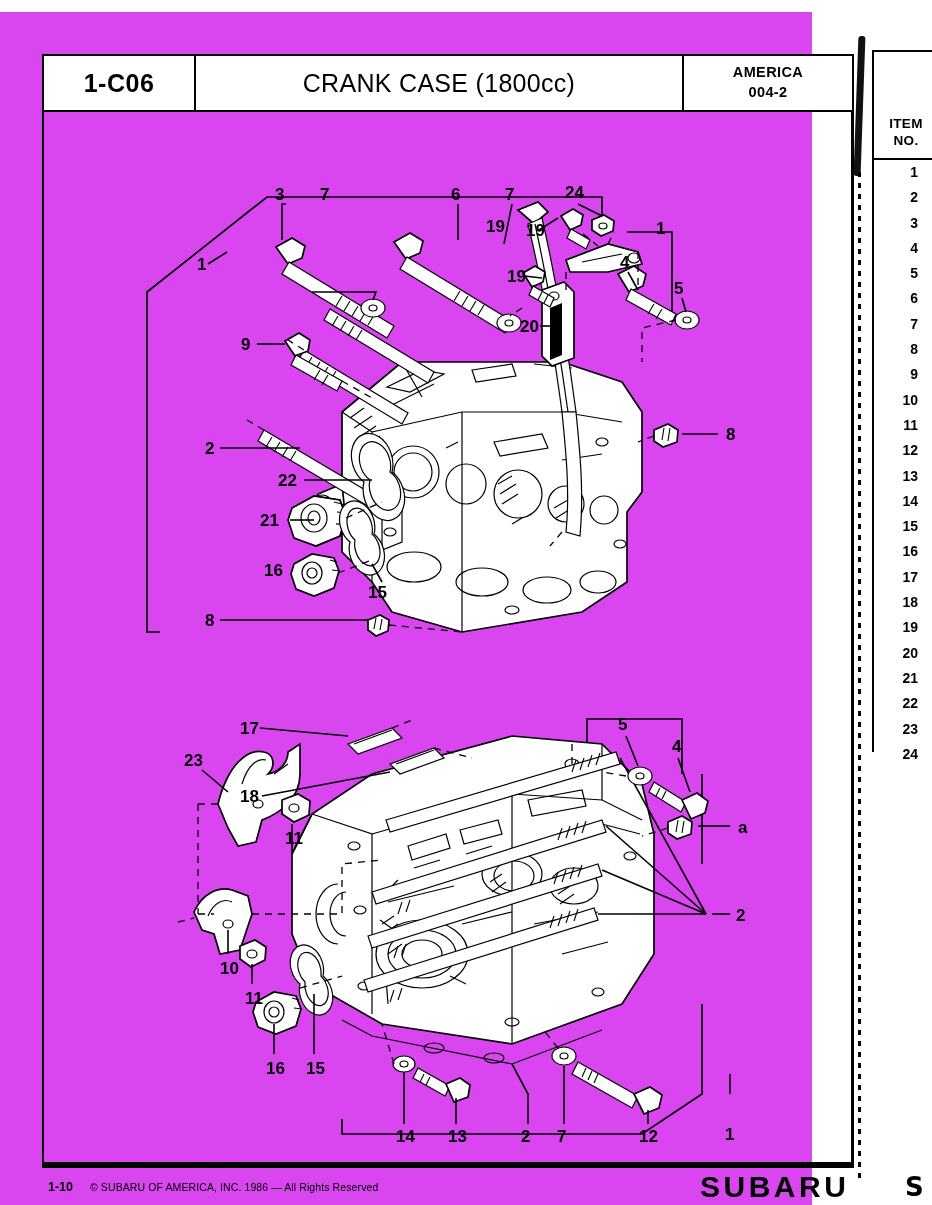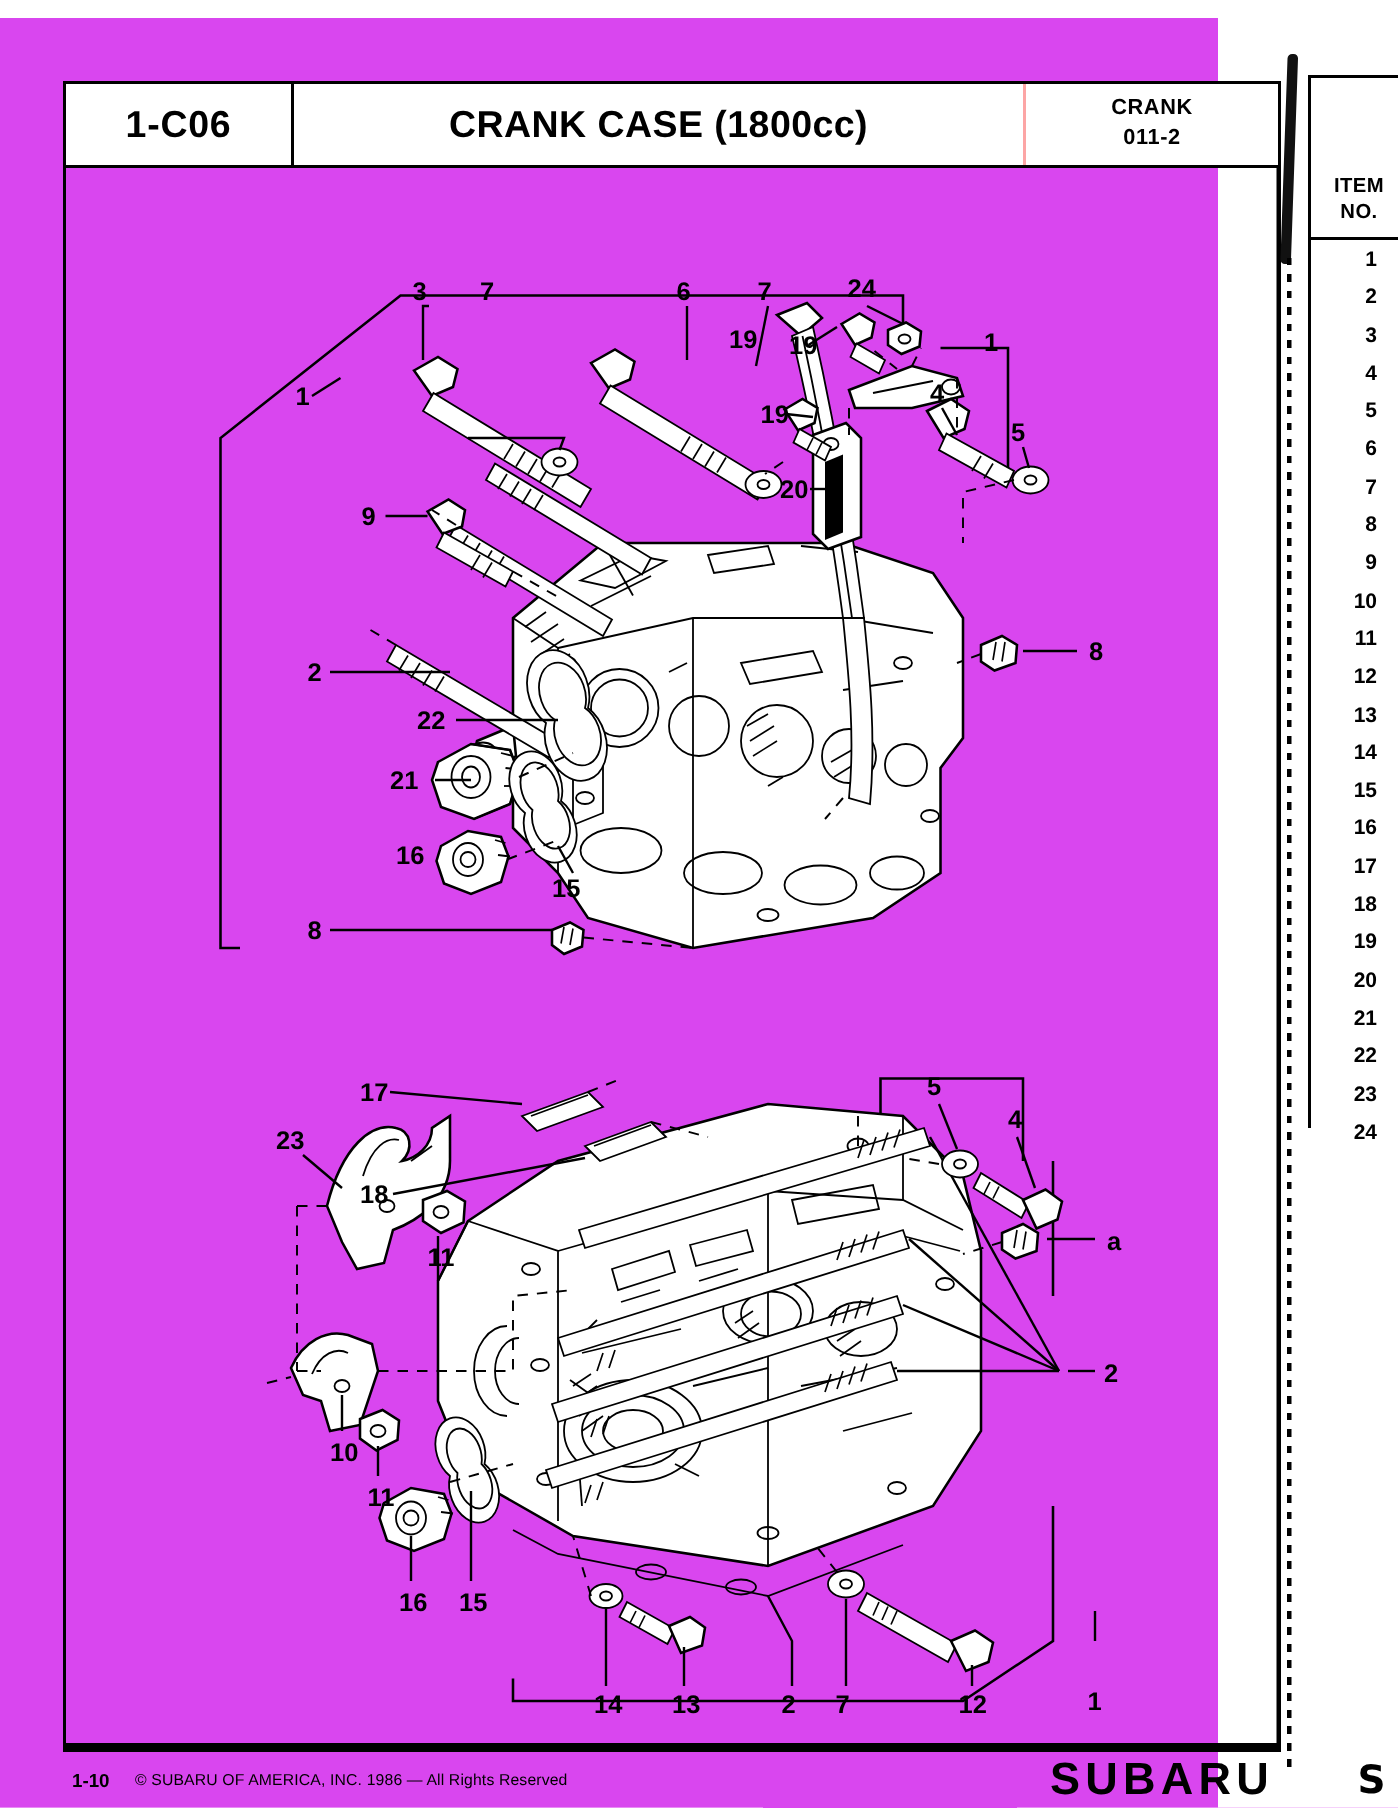--- a/index.html
+++ b/index.html
@@ -11,21 +11,21 @@
   
   .frame{position:absolute;left:42px;top:42px;width:812px;height:1110px;
          border:2.5px solid #000;border-right-width:3px;box-sizing:border-box;}
 
   
   .titlebar{position:absolute;left:42px;top:42px;width:812px;height:58px;
             box-sizing:border-box;border:2.5px solid #000;display:flex;background:#fff;}
   .tb-code{width:150px;display:flex;align-items:center;justify-content:center;
            border-right:2px solid #000;font-size:25px;font-weight:bold;letter-spacing:.5px;}
   .tb-title{flex:1;display:flex;align-items:center;justify-content:center;
-            border-right:2px solid #fca5a5;font-size:25px;font-weight:bold;letter-spacing:.3px;}
+            border-right:2px solid #000000;font-size:25px;font-weight:normal;letter-spacing:.3px;}
   .tb-fig{width:168px;display:flex;flex-direction:column;align-items:center;
           justify-content:center;font-size:14.5px;font-weight:bold;line-height:1.35;letter-spacing:.4px;}
 
   
   .gutter{position:absolute;left:856px;top:24px;width:7px;height:140px;background:#111;
           transform:skewX(-2deg);border-radius:3px;}
   .gutter2{position:absolute;left:858px;top:160px;width:3px;height:1010px;
            background:repeating-linear-gradient(to bottom,#000 0 5px,transparent 5px 11px);}
   .itemcol{position:absolute;left:872px;top:38px;width:60px;height:700px;
            border-left:2.5px solid #000;border-top:2.5px solid #000;
@@ -65,22 +65,22 @@
 <body>
 
 <div class="page">
 
   <div class="frame"></div>
 
   <div class="titlebar">
     <div class="tb-code">1-C06</div>
     <div class="tb-title">CRANK CASE (1800cc)</div>
     <div class="tb-fig">
-      <span>CRANK</span>
-      <span>011-2</span>
+      <span>AMERICA</span>
+      <span>004-2</span>
     </div>
   </div>
 
   <div class="gutter"></div>
   <div class="gutter2"></div>
   <div class="itemcol"></div>
   <div class="item-head">
     <span class="r">ITEM</span>
     <span class="r">NO.</span>
   </div>

